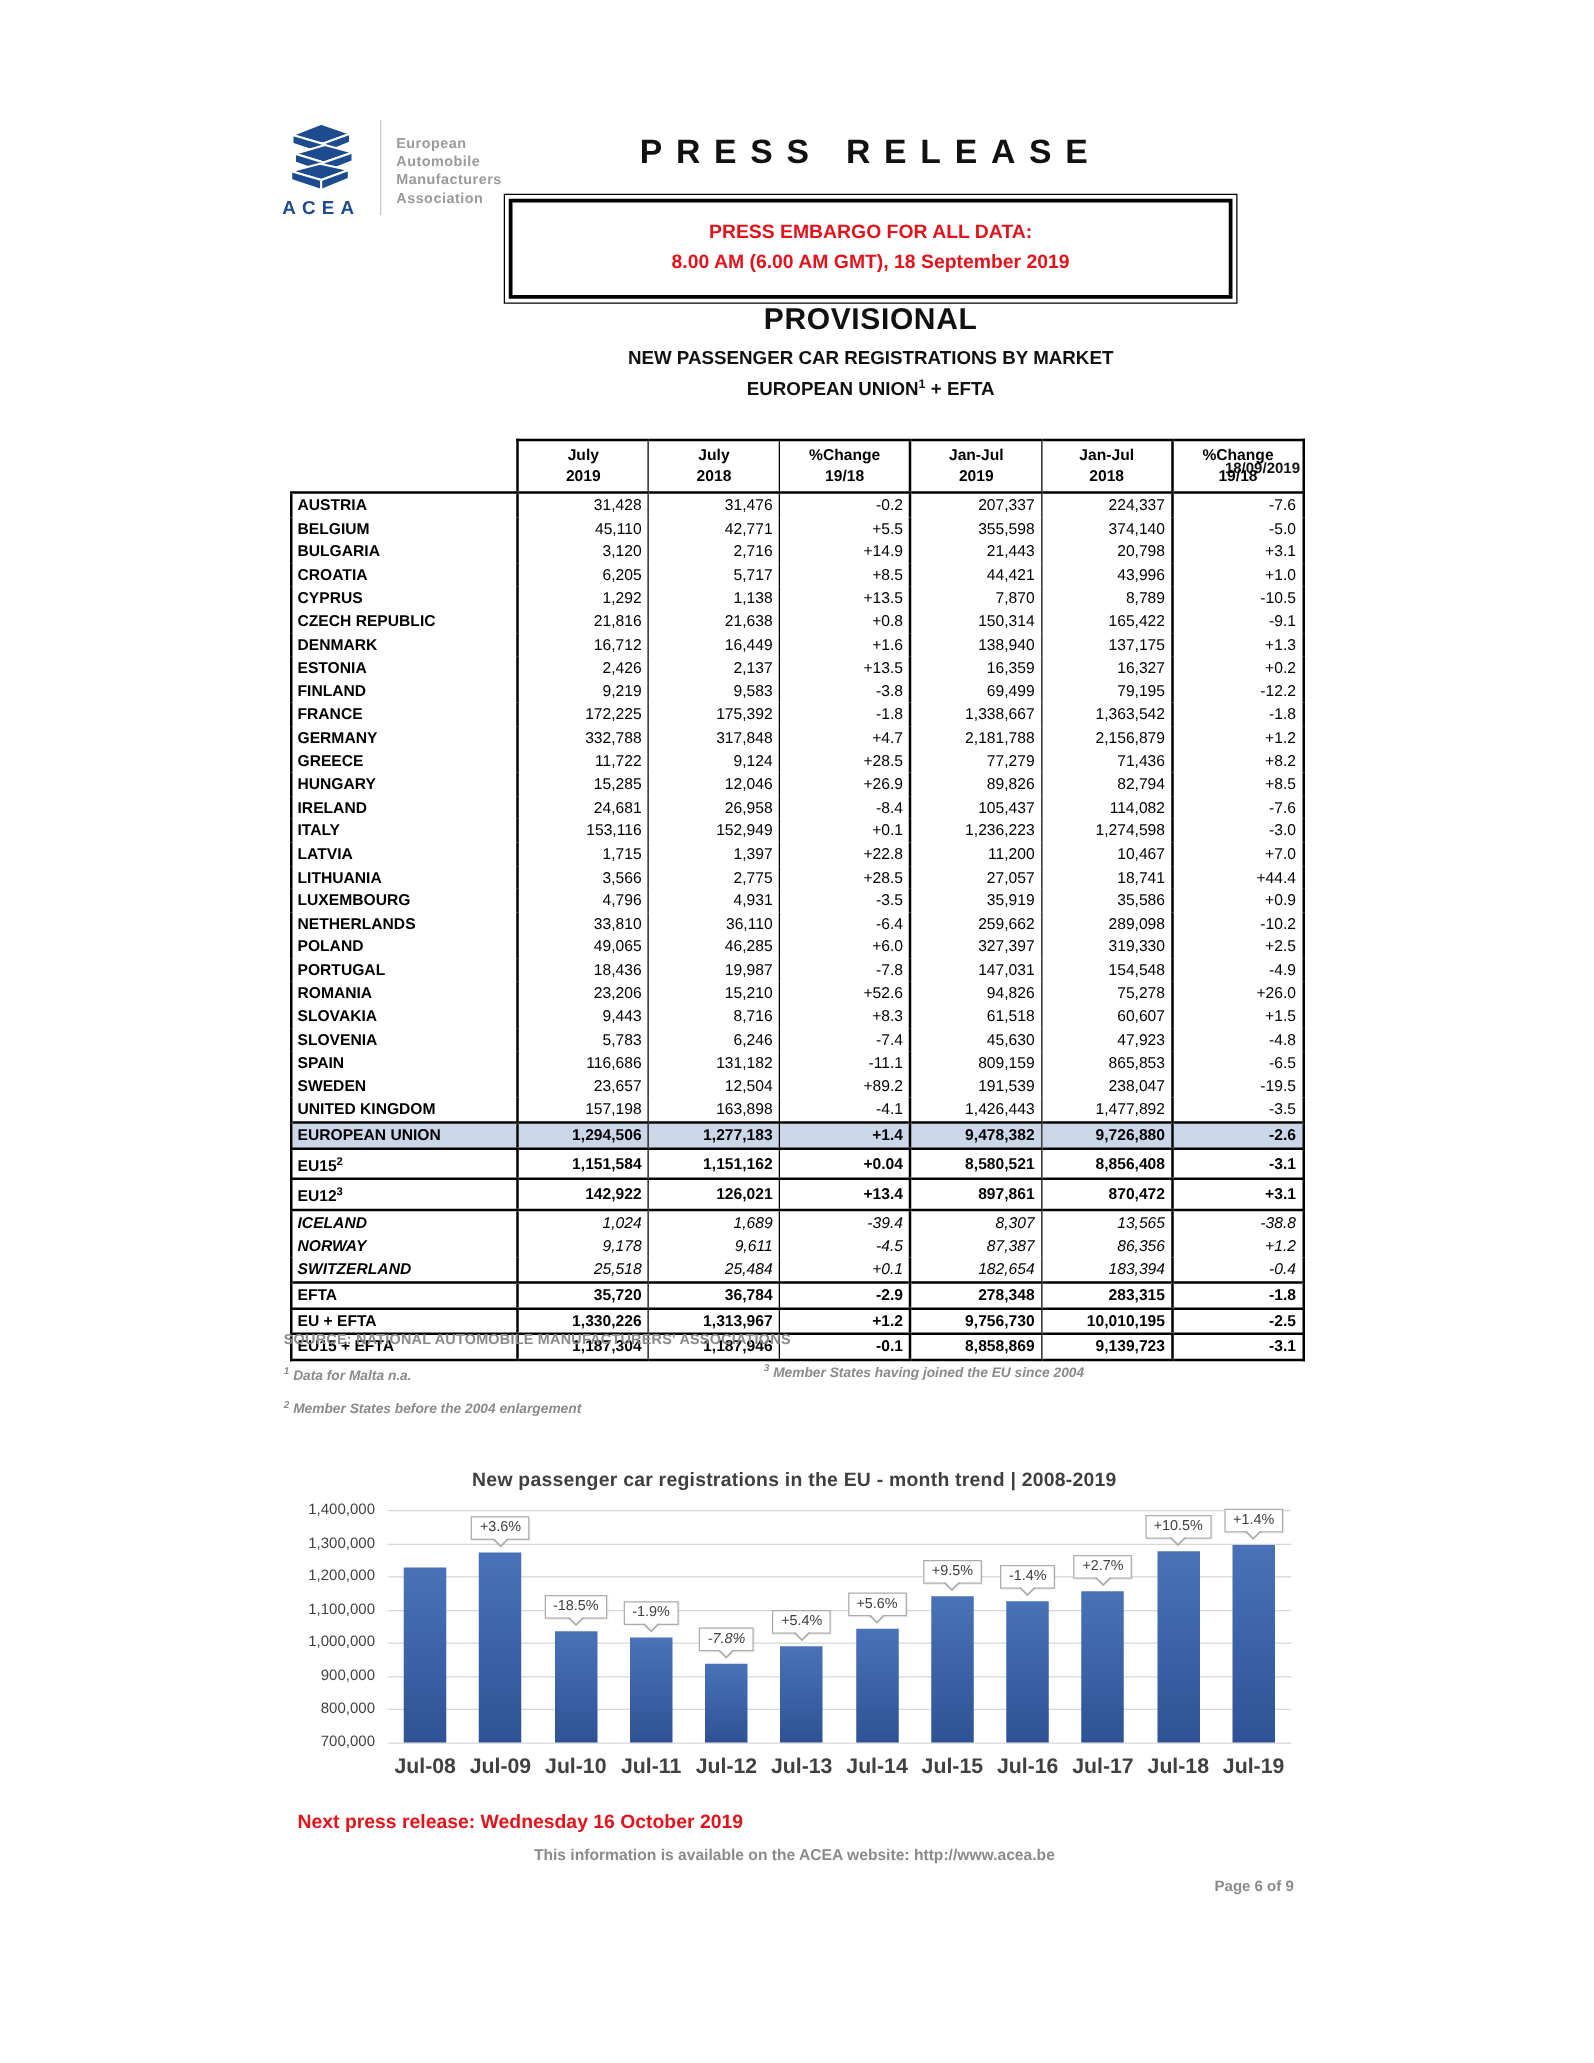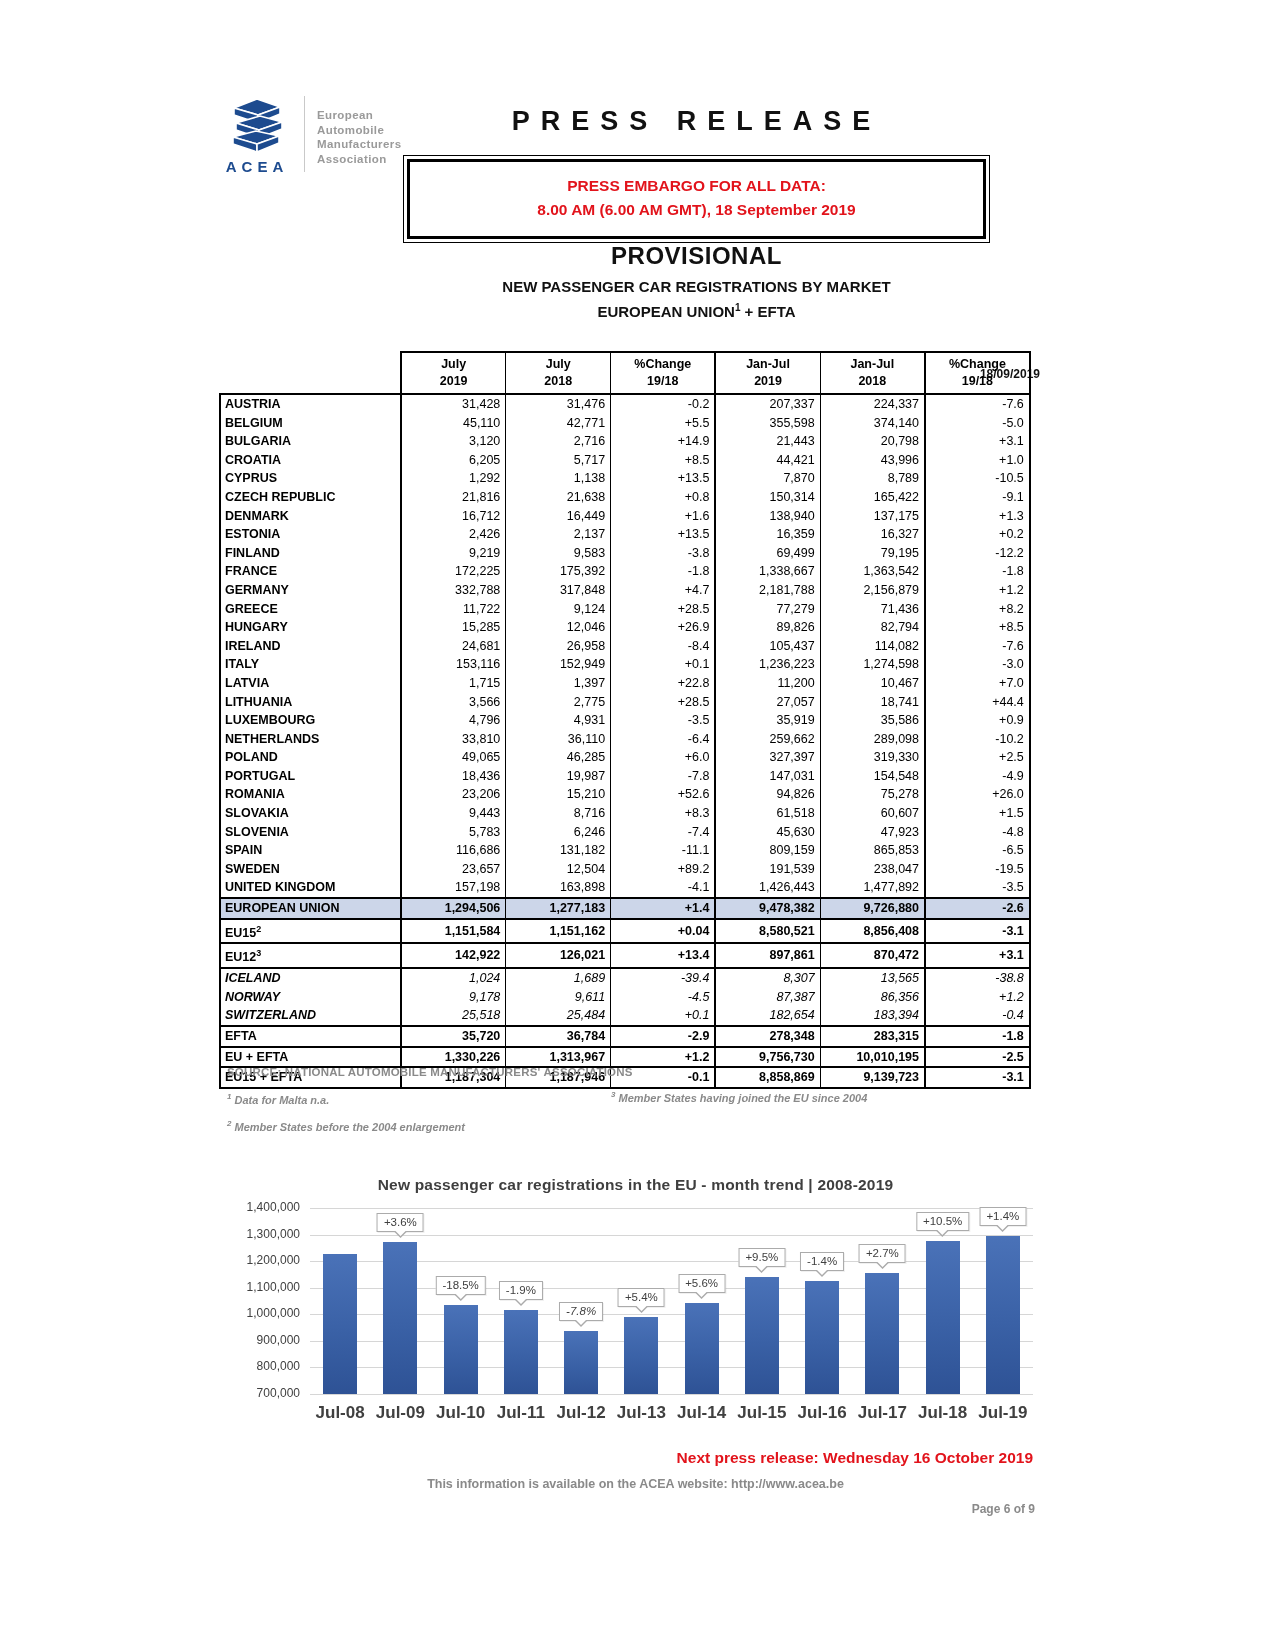--- a/index.html
+++ b/index.html
@@ -27,21 +27,21 @@
   .prov-block { position:absolute; left:403px; top:242px; width:587px; text-align:center; }
   .prov-title { font-size:24px; font-weight:bold; color:#111; letter-spacing:0.5px; }
   .prov-sub   { font-size:15px; font-weight:bold; color:#111; margin-top:8px; }
   .prov-region{ font-size:15px; font-weight:bold; color:#111; margin-top:7px; }
   .prov-region sup { font-size:10px; }
 
   .table-date { position:absolute; left:230px; top:331px; width:810px; text-align:right;
                 font-size:12px; font-weight:bold; color:#111;margin-top:36px; }
 
   
-  .tbl-wrap { position:absolute; left:219px; top:351px; width:880px; }
+  .tbl-wrap { position:absolute; left:232px; top:351px; width:880px; }
   table.reg { border-collapse:collapse; width:810px; table-layout:fixed; }
   table.reg col.country { width:181px; }
   table.reg col.num { width:104.8px; }
   table.reg th { font-size:12.5px; font-weight:bold; text-align:center; line-height:17px; padding:3px 2px; }
   table.reg th.corner { border:none; border-bottom:2.5px solid #000; }
   table.reg th:not(.corner) { border-top:2.5px solid #000; border-bottom:2.5px solid #000; }
   table.reg td { font-size:12.5px; line-height:18.6px; padding:0 5px; text-align:right;
                  white-space:nowrap; overflow:hidden; }
   table.reg td.label { text-align:left; font-weight:bold; border-left:2.5px solid #000; padding-left:4px; }
   table.reg td.label sup { font-size:9px; }
@@ -78,21 +78,21 @@
              border:1px solid #ababab; padding:2px 6px 3px 6px; font-size:11.5px; color:#404040;
              white-space:nowrap; z-index:2; box-shadow:1px 1px 0 rgba(0,0,0,0.06); }
   .callout::before { content:""; position:absolute; left:50%; bottom:-7px; margin-left:-7px;
              border-left:7px solid transparent; border-right:7px solid transparent; border-top:7px solid #ababab; }
   .callout::after  { content:""; position:absolute; left:50%; bottom:-5px; margin-left:-6px;
              border-left:6px solid transparent; border-right:6px solid transparent; border-top:6px solid #fff; }
   .x-axis { display:flex; margin-left:72px; margin-top:9px; }
   .x-lab { flex:1; text-align:center; font-size:17px; font-weight:bold; color:#404040; }
 
   
-  .next-release { position:absolute; left:238px; top:1449px; width:795px; text-align:right;
+  .next-release { position:absolute; left:238px; top:1449px; width:795px; text-align:left;
                   color:#e2131b; font-weight:bold; font-size:15.5px; }
   .avail { position:absolute; left:238px; top:1477px; width:795px; text-align:center;
            color:#8a8a8a; font-size:12.5px; font-weight:bold; }
   .page-num { position:absolute; left:225px; top:1502px; width:810px; text-align:right;
               color:#8a8a8a; font-size:12px; font-weight:bold; }
 </style>
 </head>
 <body>
 
 <div class="page">

